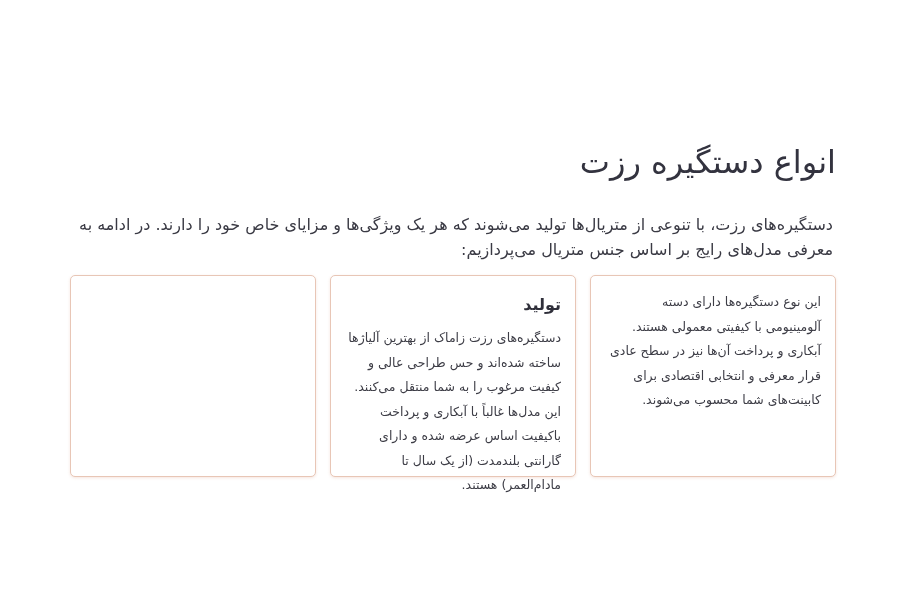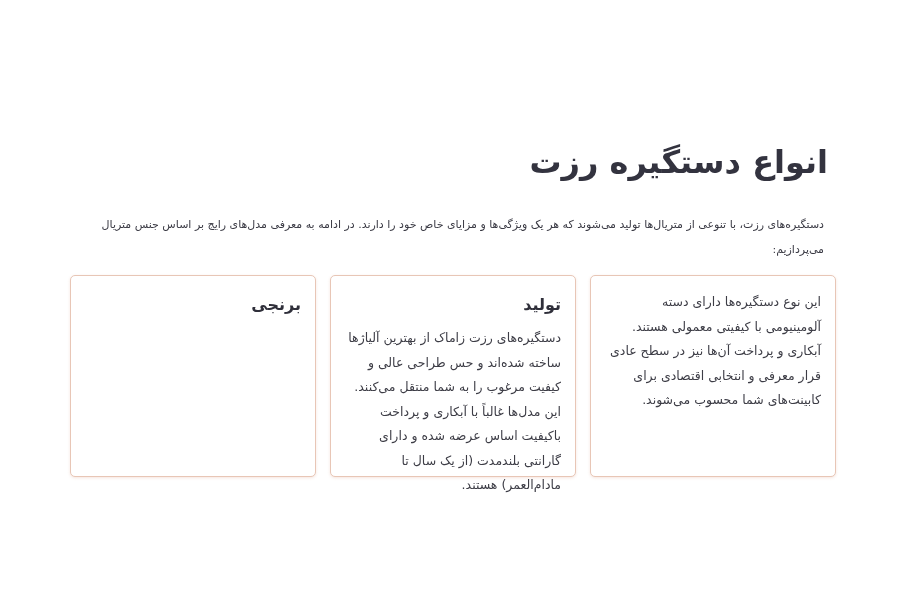--- a/index.html
+++ b/index.html
@@ -16,36 +16,36 @@
       direction: rtl;
     }
     .section {
       position: absolute;
       left: 70px;
       top: 0;
       width: 766px;
     }
     .page-title {
       position: absolute;
-      right: 8px;
+      right: 0;
       top: 140px;
       margin: 0;
       font-size: 32px;
-      font-weight: bold;
+      font-weight: normal;
       color: #33333f;
       line-height: 44px;
       white-space: nowrap;
     }
     .intro {
       position: absolute;
-      right: 12px;
+      right: 3px;
       top: 212px;
       width: 766px;
       margin: 0;
-      font-size: 11px;
+      font-size: 16px;
       line-height: 25px;
       color: #3a3a44;
       text-align: right;
     }
     .cards {
       position: absolute;
       top: 275px;
       right: 0;
       width: 766px;
       height: 202px;
@@ -87,16 +87,15 @@
 
   <div class="cards">
     <div class="card">
       <p class="card-text">این نوع دستگیره‌ها دارای دسته آلومینیومی با کیفیتی معمولی هستند. آبکاری و پرداخت آن‌ها نیز در سطح عادی قرار معرفی و انتخابی اقتصادی برای کابینت‌های شما محسوب می‌شوند.</p>
     </div>
     <div class="card">
       <h3 class="card-title">تولید</h3>
       <p class="card-text">دستگیره‌های رزت زاماک از بهترین آلیاژها ساخته شده‌اند و حس طراحی عالی و کیفیت مرغوب را به شما منتقل می‌کنند. این مدل‌ها غالباً با آبکاری و پرداخت باکیفیت اساس عرضه شده و دارای گارانتی بلندمدت (از یک سال تا مادام‌العمر) هستند.</p>
     </div>
     <div class="card">
-      <h3 class="card-title">برنجی</h3>
     </div>
   </div>
 </div>
 
 </body></html>

